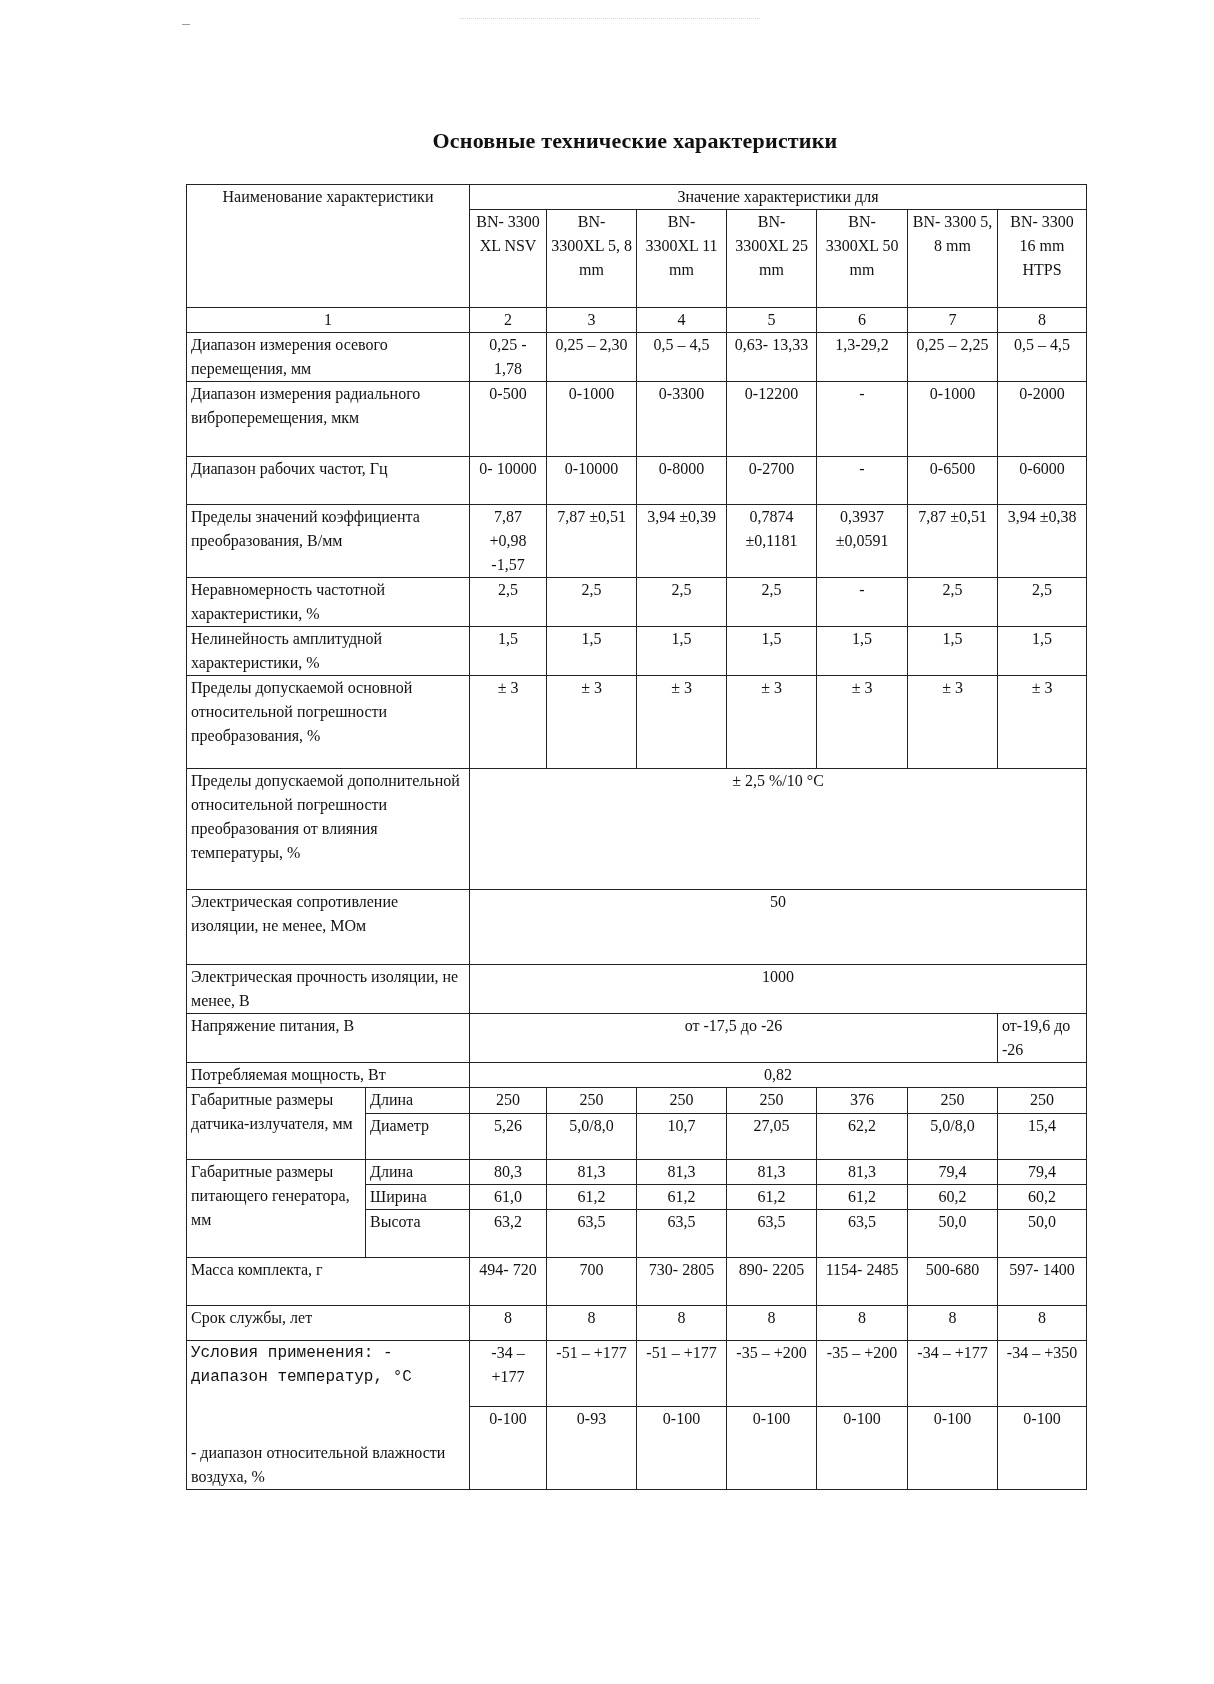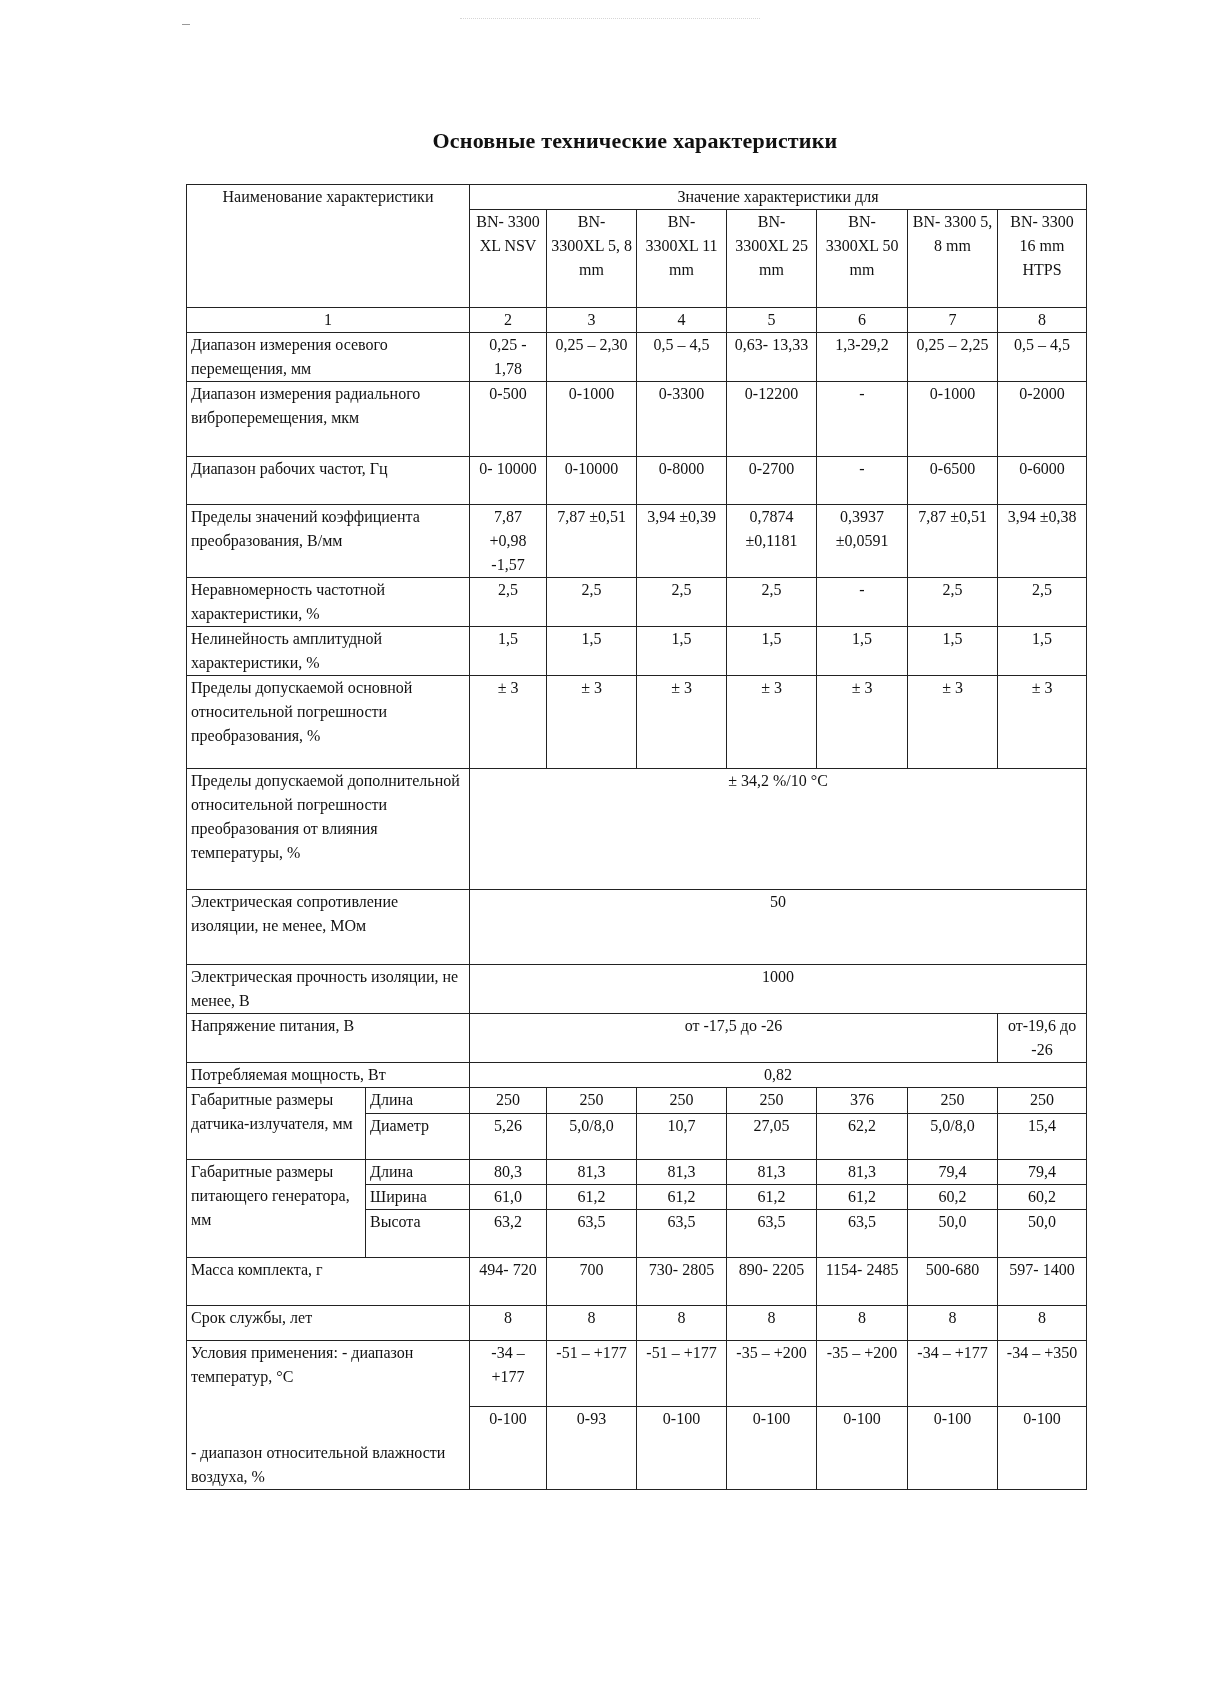--- a/index.html
+++ b/index.html
@@ -129,34 +129,34 @@
     <td class="c">± 3</td>
     <td class="c">± 3</td>
     <td class="c">± 3</td>
     <td class="c">± 3</td>
     <td class="c">± 3</td>
     <td class="c">± 3</td>
     <td class="c">± 3</td>
   </tr>
   <tr style="height:121px">
     <td class="l" colspan="2">Пределы допускаемой дополнительной относительной погрешности преобразования от влияния температуры, %</td>
-    <td class="c vm" colspan="7">± 34,2 %/10 °C</td>
+    <td class="c vm" colspan="7">± 2,5 %/10 °C</td>
   </tr>
   <tr style="height:75px">
     <td class="l" colspan="2">Электрическая сопротивление изоляции, не менее, МОм</td>
     <td class="c" colspan="7">50</td>
   </tr>
   <tr style="height:48px">
     <td class="l" colspan="2">Электрическая прочность изоляции, не менее, В</td>
     <td class="c" colspan="7">1000</td>
   </tr>
   <tr style="height:49px">
     <td class="l vm" colspan="2">Напряжение питания, В</td>
     <td class="c" colspan="6">от -17,5 до -26</td>
-    <td class="c" style="text-align:center;">от-19,6 до -26</td>
+    <td class="c" style="text-align:left;">от-19,6 до -26</td>
   </tr>
   <tr style="height:24px">
     <td class="l" colspan="2">Потребляемая мощность, Вт</td>
     <td class="c" colspan="7">0,82</td>
   </tr>
 
   <tr style="height:26px">
     <td class="l" rowspan="2">Габаритные размеры датчика-излучателя, мм</td>
     <td class="l sub">Длина</td>
     <td class="c">250</td>
@@ -224,21 +224,21 @@
     <td class="l" colspan="2">Срок службы, лет</td>
     <td class="c">8</td>
     <td class="c">8</td>
     <td class="c">8</td>
     <td class="c">8</td>
     <td class="c">8</td>
     <td class="c">8</td>
     <td class="c">8</td>
   </tr>
   <tr style="height:66px">
-    <td class="l" colspan="2" style="border-bottom:none;">Условия применения: - диапазон температур, °С</td>
+    <td class="l" colspan="2" style="border-bottom:none;font-family:Liberation Mono, monospace;">Условия применения: - диапазон температур, °С</td>
     <td class="c">-34 – +177</td>
     <td class="c">-51 – +177</td>
     <td class="c">-51 – +177</td>
     <td class="c">-35 – +200</td>
     <td class="c">-35 – +200</td>
     <td class="c">-34 – +177</td>
     <td class="c">-34 – +350</td>
   </tr>
   <tr style="height:83px">
     <td class="l" colspan="2" style="border-top:none; vertical-align:bottom;">- диапазон относительной влажности воздуха, %</td>

